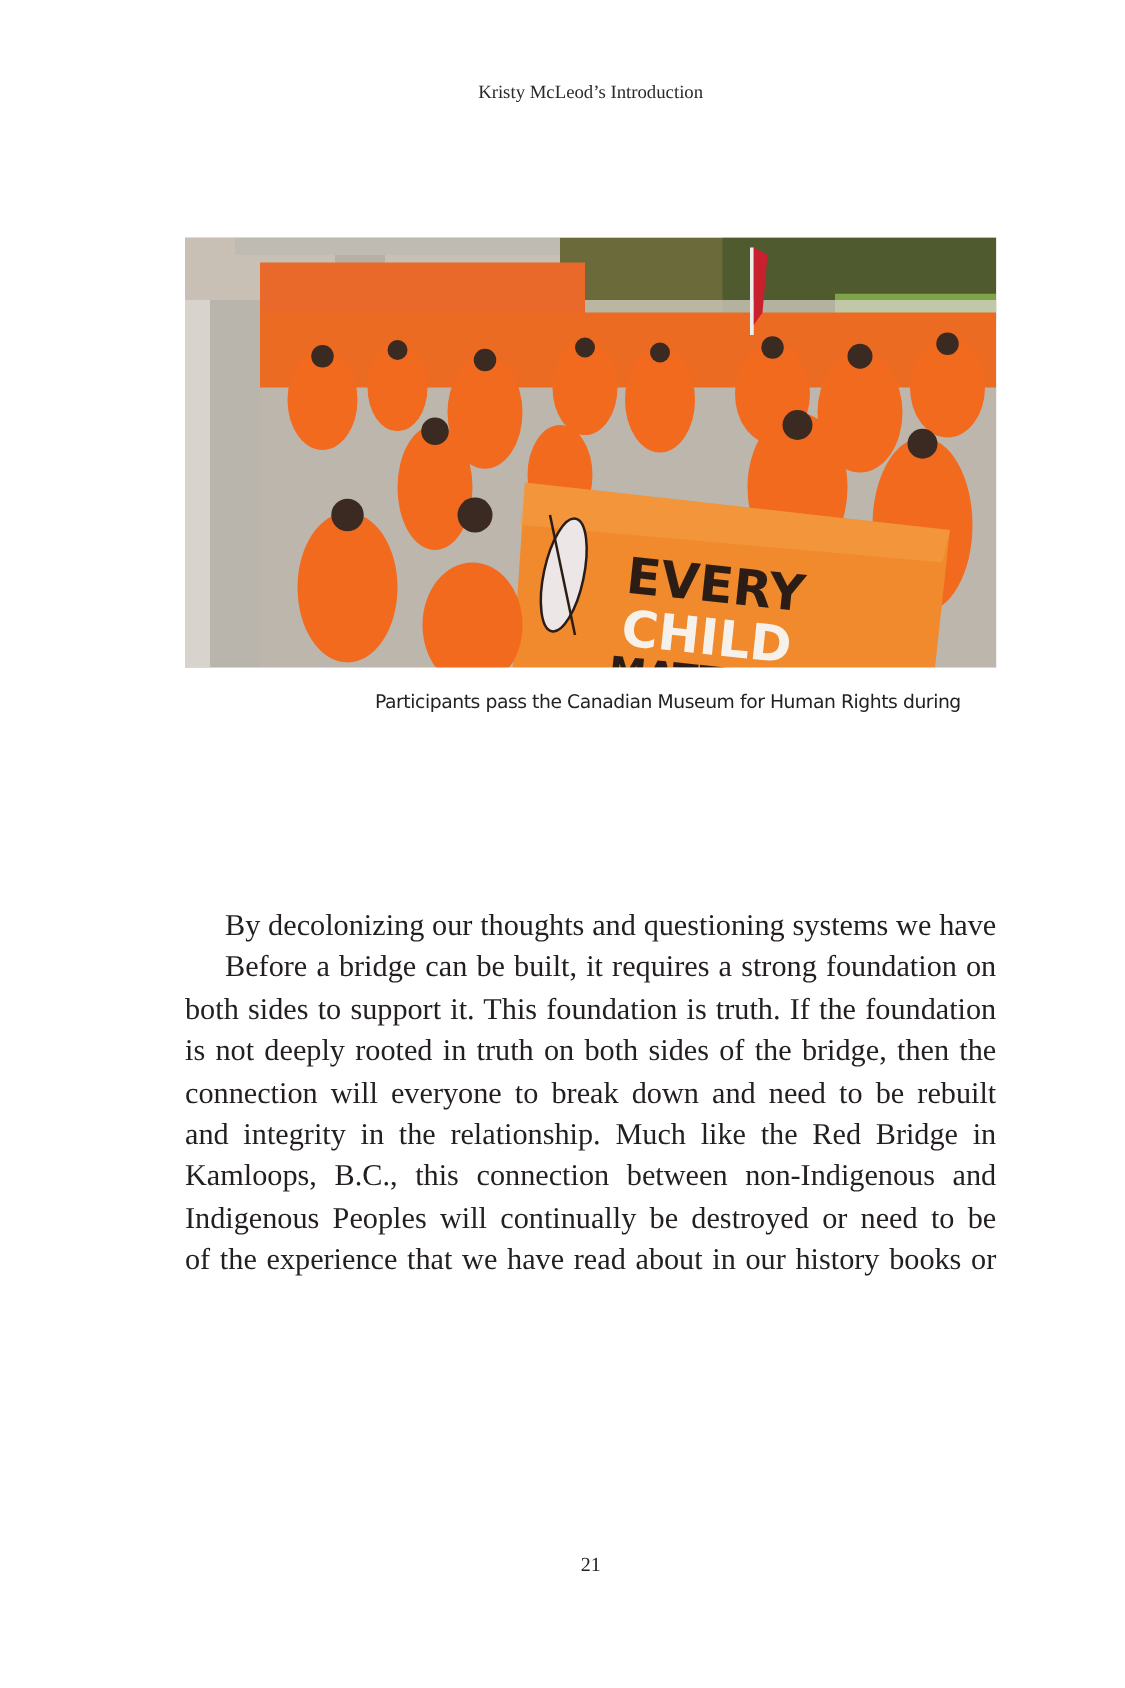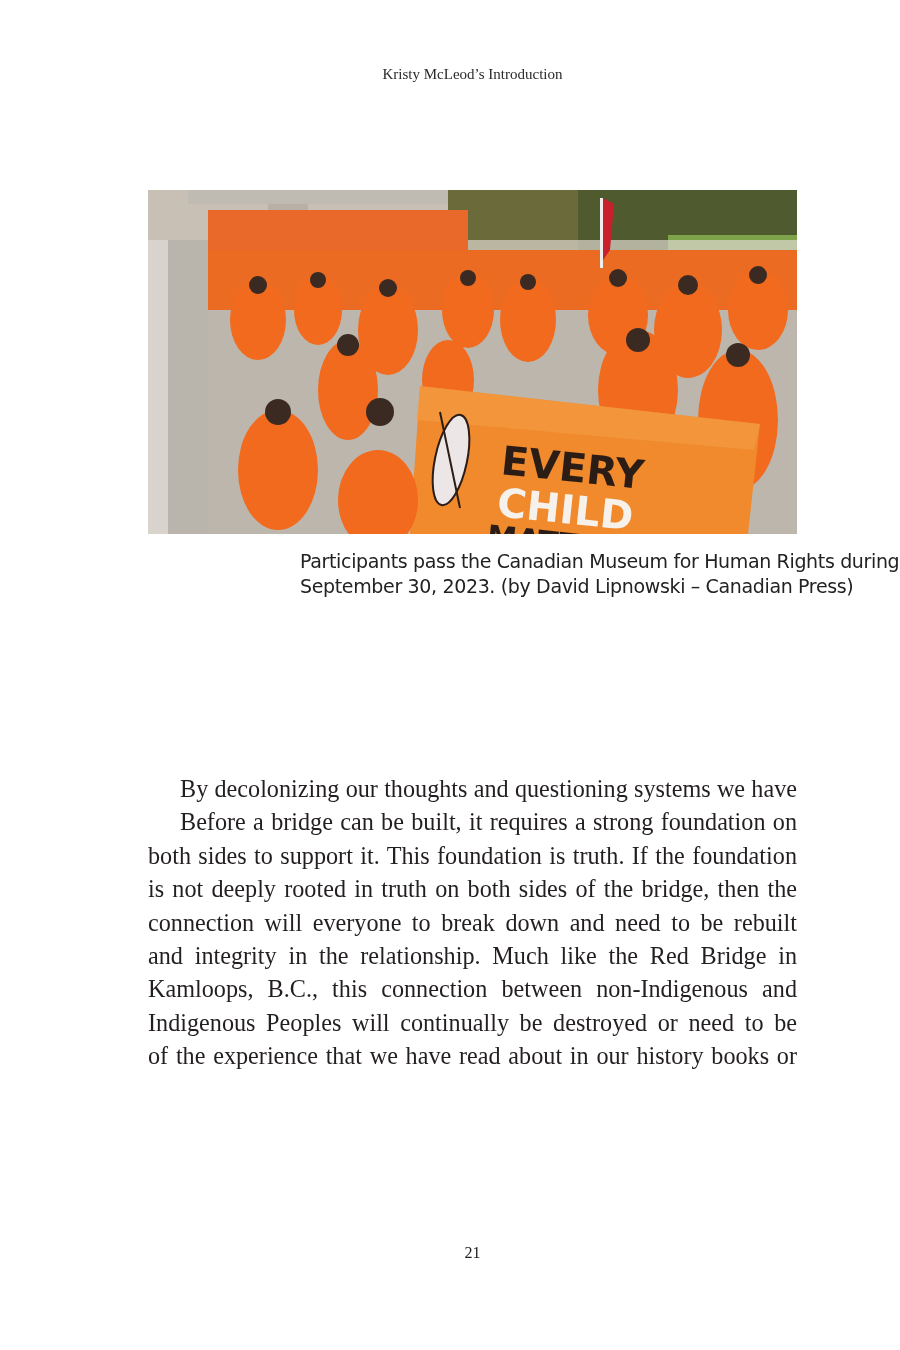--- a/index.html
+++ b/index.html
@@ -10,28 +10,28 @@
   .running-head {
     position: absolute; top: 66px; left: 0; width: 945px; text-align: center;
     font-family: "Liberation Serif", "DejaVu Serif", serif; font-size: 15px; color: #2a2a2a;
   }
   .photo {
     position: absolute; left: 148px; top: 190px; width: 649px; height: 344px;
     overflow: hidden; background: #c9c2b8;
   }
   .photo svg { display: block; }
   .caption {
-    position: absolute; left: 300px; top: 549px; width: 497px; text-align: right;
-    font-family: "DejaVu Sans", "Liberation Sans", sans-serif; font-size: 19px;
+    position: absolute; left: 300px; top: 549px; width: 497px; 
+    font-family: "DejaVu Sans", "Liberation Sans", sans-serif; font-size: 15px;
     line-height: 24.5px; color: #222;
     letter-spacing: -0.35px;
   }
   .caption div { white-space: nowrap; }
   .body-text {
-    position: absolute; left: 148px; top: 772px; width: 649px;
+    position: absolute; left: 148px; top: 724px; width: 649px;
     font-family: "Liberation Serif", "DejaVu Serif", serif; font-size: 24.2px;
     line-height: 33.4px; color: #231f20;
   }
   .line { display: block; white-space: nowrap; text-align: justify; text-align-last: justify; height: 33.4px; }
   .line.indent { padding-left: 32px; }
   .line.last { text-align-last: left; }
   .folio {
     position: absolute; top: 1244px; left: 0; width: 945px; text-align: center;
     font-family: "Liberation Serif", "DejaVu Serif", serif; font-size: 16px; color: #222;
   }
@@ -104,21 +104,20 @@
     <text class="banner-text" x="348" y="326" font-size="40" fill="#f7f1ec" transform="rotate(6 348 326)">CHILD</text>
     <text class="banner-text" x="338" y="356" font-size="30" fill="#2b1d16" transform="rotate(6 338 356)">MATTERS</text>
 
     <ellipse cx="230" cy="310" rx="40" ry="50" fill="#f26a1e"></ellipse>
     <circle cx="232" cy="222" r="14" fill="#3a2a22"></circle>
   </svg>
 </div>
 
 <div class="caption">
   <div>Participants pass the Canadian Museum for Human Rights during</div>
-  <div>September 30, 2023. (by David Lipnowski – Canadian Press)</div>
 </div>
 
 <div class="body-text">
   <span class="line indent">By decolonizing our thoughts and questioning systems we have</span>
   <span class="line indent">Before a bridge can be built, it requires a strong foundation on</span>
   <span class="line">both sides to support it. This foundation is truth. If the foundation</span>
   <span class="line">is not deeply rooted in truth on both sides of the bridge, then the</span>
   <span class="line">connection will everyone to break down and need to be rebuilt</span>
   <span class="line">and integrity in the relationship. Much like the Red Bridge in</span>
   <span class="line">Kamloops, B.C., this connection between non-Indigenous and</span>

